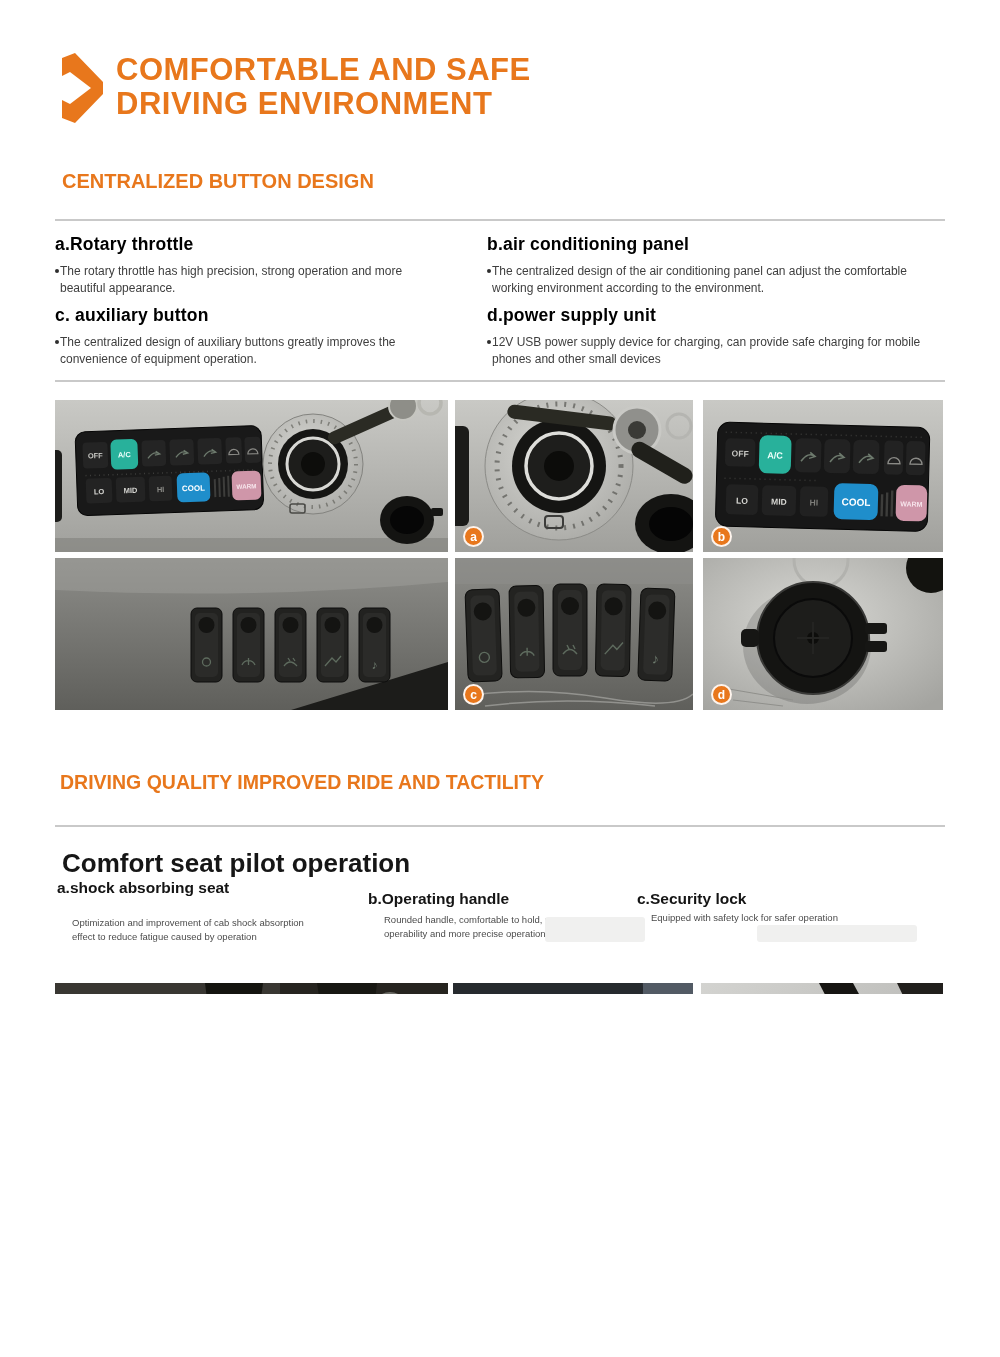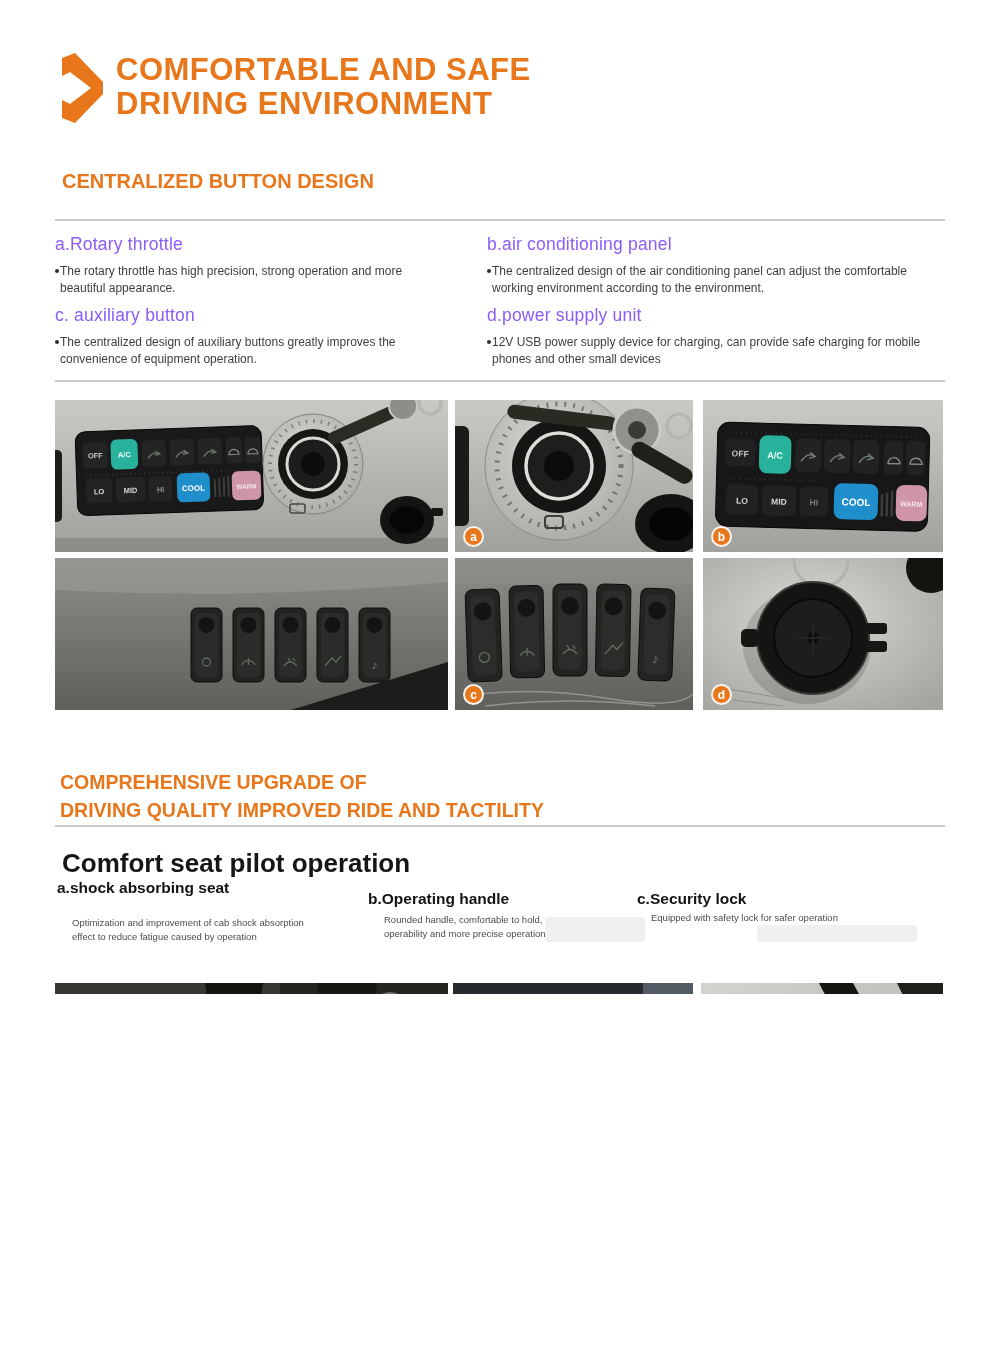--- a/index.html
+++ b/index.html
@@ -7,21 +7,21 @@
   body { font-family:"Liberation Sans", sans-serif; }
   .page { position:relative; width:1000px; height:994px; background:#fff; overflow:hidden; }
   .abs { position:absolute; }
 
   .brand-title { position:absolute; left:116px; top:53px; color:var(--accent,#e8771c);
     font-weight:bold; font-size:31px; line-height:34px; letter-spacing:.5px; }
   .h-orange { position:absolute; color:var(--accent,#e8771c); font-weight:bold; }
   .rule { position:absolute; left:55px; width:890px; height:2px; background:#c9c9c9; }
 
   .feature { position:absolute; }
-  .feature h3 { font-size:17.5px; font-weight:normal; color:#8b5cf6; margin-bottom:8px; letter-spacing:.2px; }
+  .feature h3 { font-size:17.5px; font-weight:bold; color:#000000; margin-bottom:8px; letter-spacing:.2px; }
   .bullet { display:flex; gap:1px; font-size:12px; color:#3e3e3e; line-height:16.5px; }
   .dot { width:4px; height:4px; background:#2e2e2e; border-radius:50%; margin-top:6px; flex:none; }
 
   .photo { position:absolute; overflow:hidden; background:#888; }
   .photo svg { display:block; width:100%; height:100%; }
   svg text { font-family:"Liberation Sans", sans-serif; font-weight:bold; }
 
   .badge { position:absolute; display:flex; align-items:center; justify-content:center;
     background:var(--accent,#e8771c); color:#fff; border-radius:50%;
     border:2px solid rgba(255,255,255,.92); font-weight:bold; line-height:1; }
@@ -362,21 +362,20 @@
         <rect x="52" y="-15" width="22" height="11" rx="3" fill="#161614"></rect>
         <rect x="52" y="3" width="22" height="11" rx="3" fill="#161614"></rect>
         <rect x="-72" y="-9" width="18" height="18" rx="5" fill="#161614"></rect>
       </g>
       <path d="M20 130 L90 142 M30 142 L80 148" stroke="#8f8f8b" stroke-width="1"></path>
     </svg>
     <figcaption class="badge small">d</figcaption>
   </figure>
 
   <h2 class="h-orange" style="left:60px;top:768px;font-size:19.5px;line-height:28px">
-    <span class="upgrade-line">COMPREHENSIVE UPGRADE OF</span>
     <span class="upgrade-line">DRIVING QUALITY IMPROVED RIDE AND TACTILITY</span>
   </h2>
 
   <div class="rule" style="top:825px"></div>
 
   <h3 class="abs" style="left:62px;top:848px;font-size:26px;font-weight:bold;color:#161616">Comfort seat pilot operation</h3>
 
   <div class="seat-col" style="left:57px;top:879px">
     <h4>a.shock absorbing seat</h4>
   </div>

